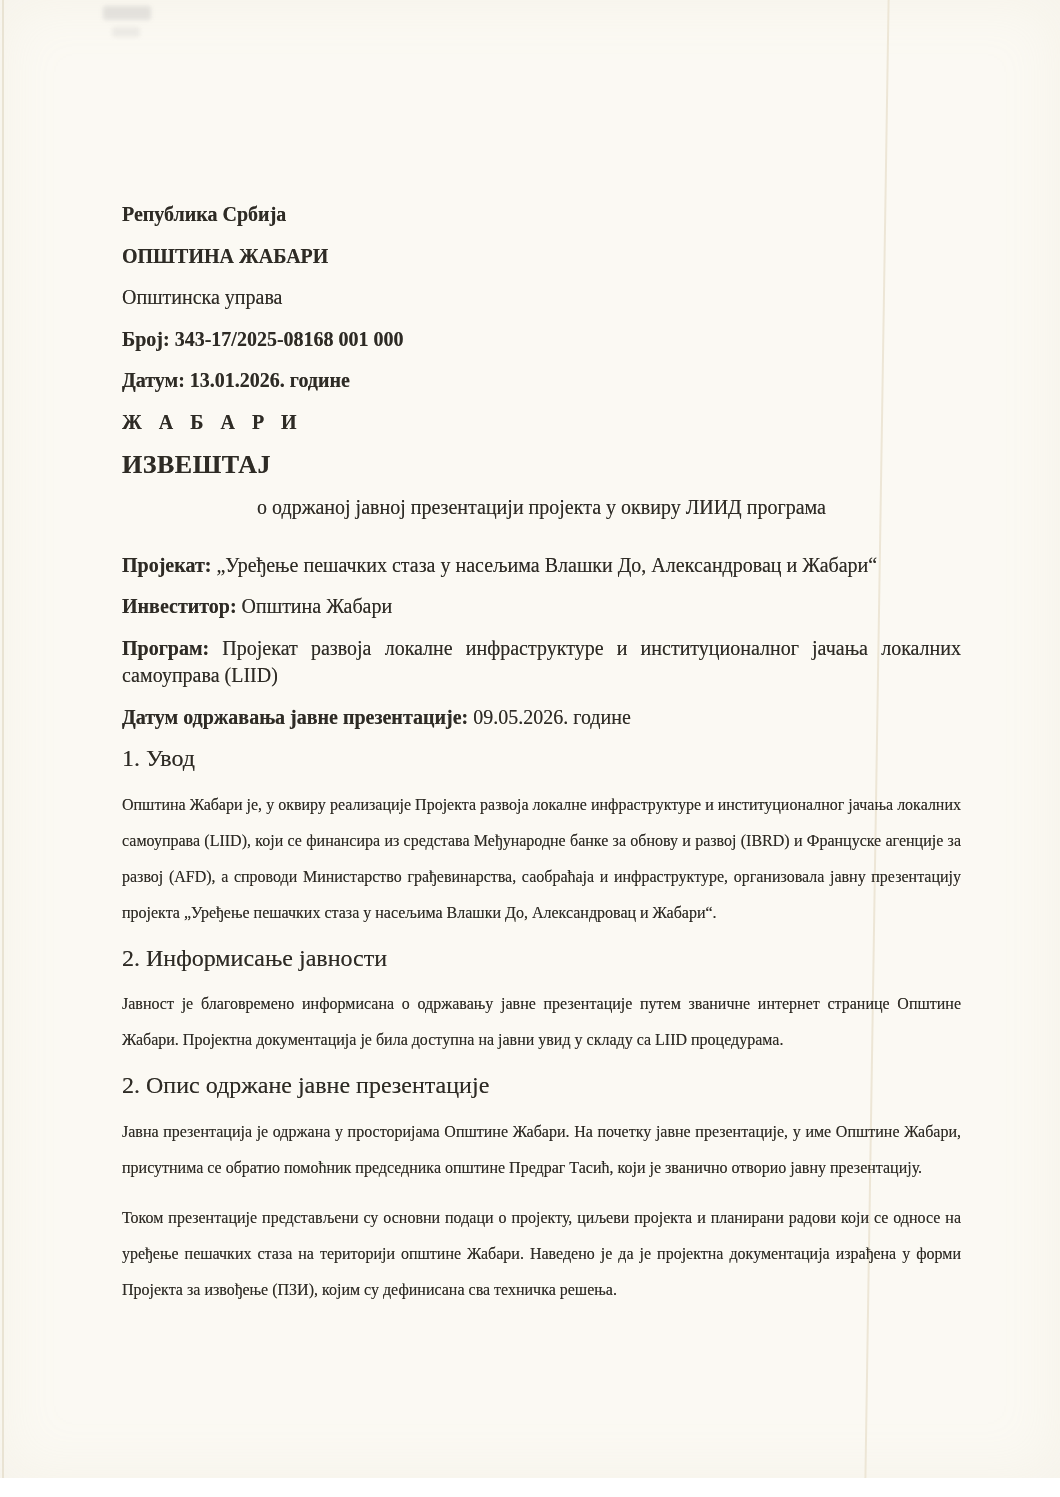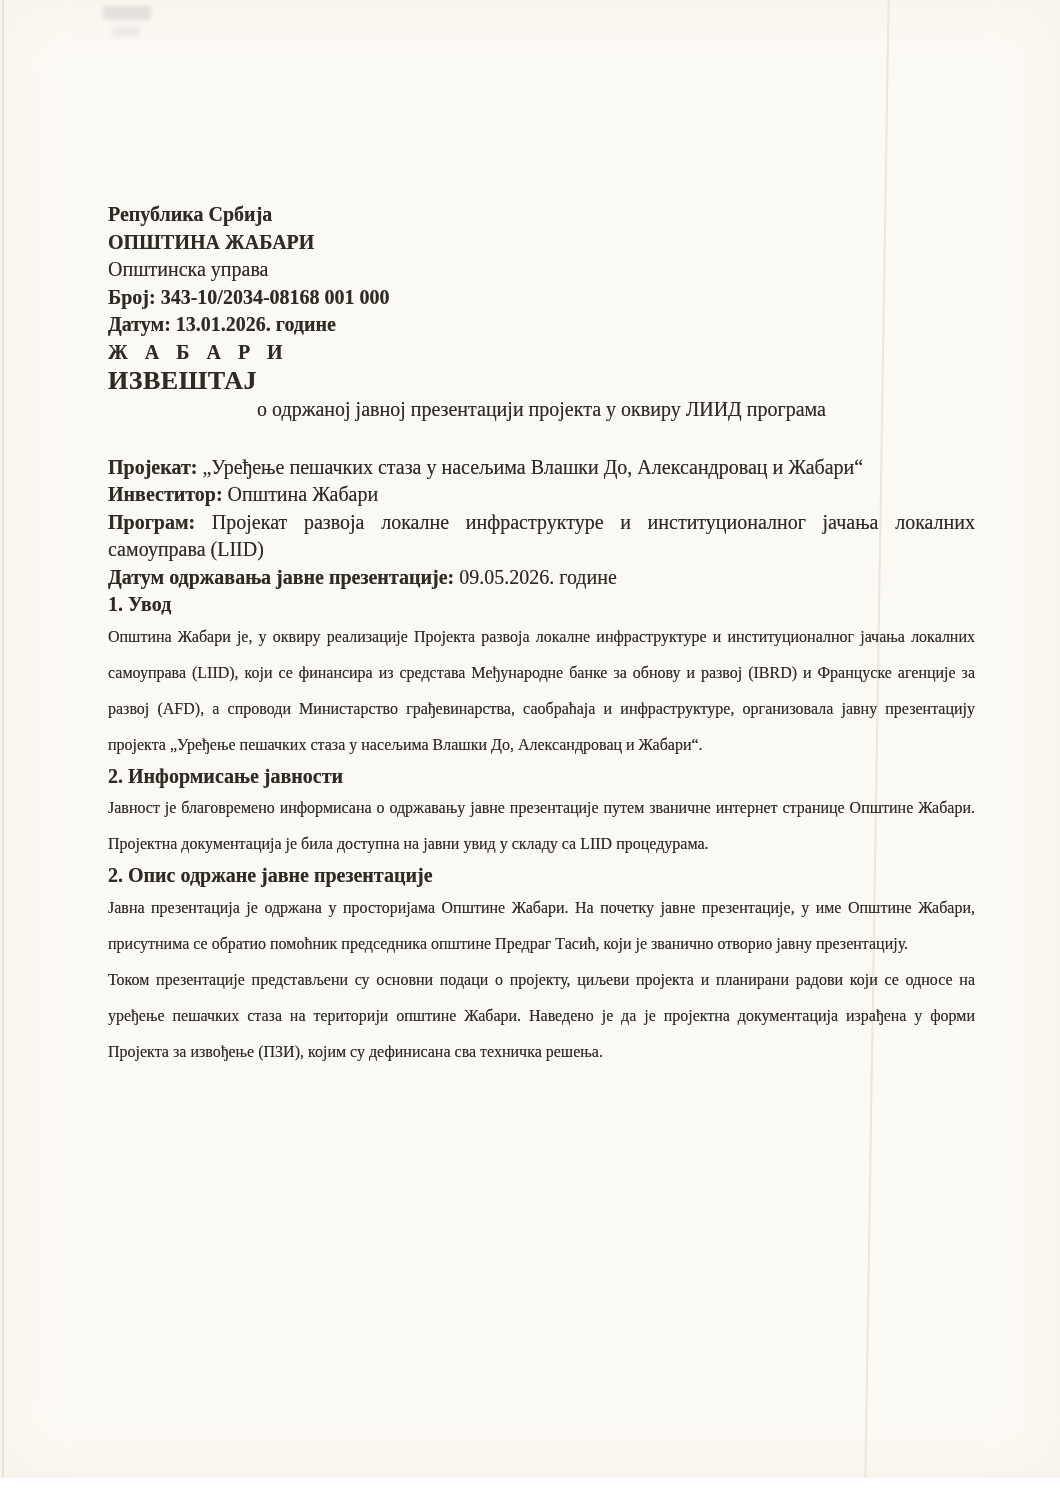--- a/index.html
+++ b/index.html
@@ -24,21 +24,21 @@
     color: #2e2b25;
     box-shadow: inset 0 0 60px rgba(214, 203, 175, 0.14);
     overflow: hidden;
   }
   .content {
     position: absolute;
     left: 108px;
     top: 0;
     width: 867px;
   }
-  .content p { margin: 0; }
+  .content p { margin: 14px; }
   .lh p {
     font-size: 20px;
     line-height: 27.5px;
   }
   .lh { margin-top: 201px; }
   .b { font-weight: bold; }
   .spread { letter-spacing: 6px; }
   .title {
     margin-top: 15px;
     text-align: left;
@@ -53,23 +53,23 @@
     font-size: 20px;
     line-height: 27.5px;
   }
   .details { margin-top: 30px; }
   .details p {
     font-size: 20px;
     line-height: 27.5px;
     text-align: justify;
   }
   .heading {
-    font-size: 20px;
+    font-size: 24px;
     line-height: 27.5px;
-    font-weight: bold;
+    font-weight: normal;
     margin: 0;
   }
   .para {
     font-size: 16px;
     line-height: 36px;
     text-align: justify;
     margin: 0;
   }
   .mt-s1 { margin-top: 45px; }
   .mt-p1 { margin-top: 15px; }
@@ -122,21 +122,21 @@
     <div class="crease"></div>
     <div class="smudge-a"></div>
     <div class="smudge-b"></div>
 
     <div class="content">
 
       <div class="lh">
         <p class="b">Република Србија</p>
         <p class="b">ОПШТИНА ЖАБАРИ</p>
         <p>Општинска управа</p>
-        <p class="b">Број: 343-10/2034-08168 001 000</p>
+        <p class="b">Број: 343-17/2025-08168 001 000</p>
         <p class="b">Датум: 13.01.2026. године</p>
         <p class="b spread">Ж А Б А Р И</p>
       </div>
 
       <p class="title">ИЗВЕШТАЈ</p>
       <p class="subtitle">о одржаној јавној презентацији пројекта у оквиру ЛИИД програма</p>
 
       <div class="details">
         <p><span class="b">Пројекат:</span><span> „Уређење пешачких стаза у насељима Влашки До, Александровац и Жабари“</span></p>
         <p><span class="b">Инвеститор:</span><span> Општина Жабари</span></p>

